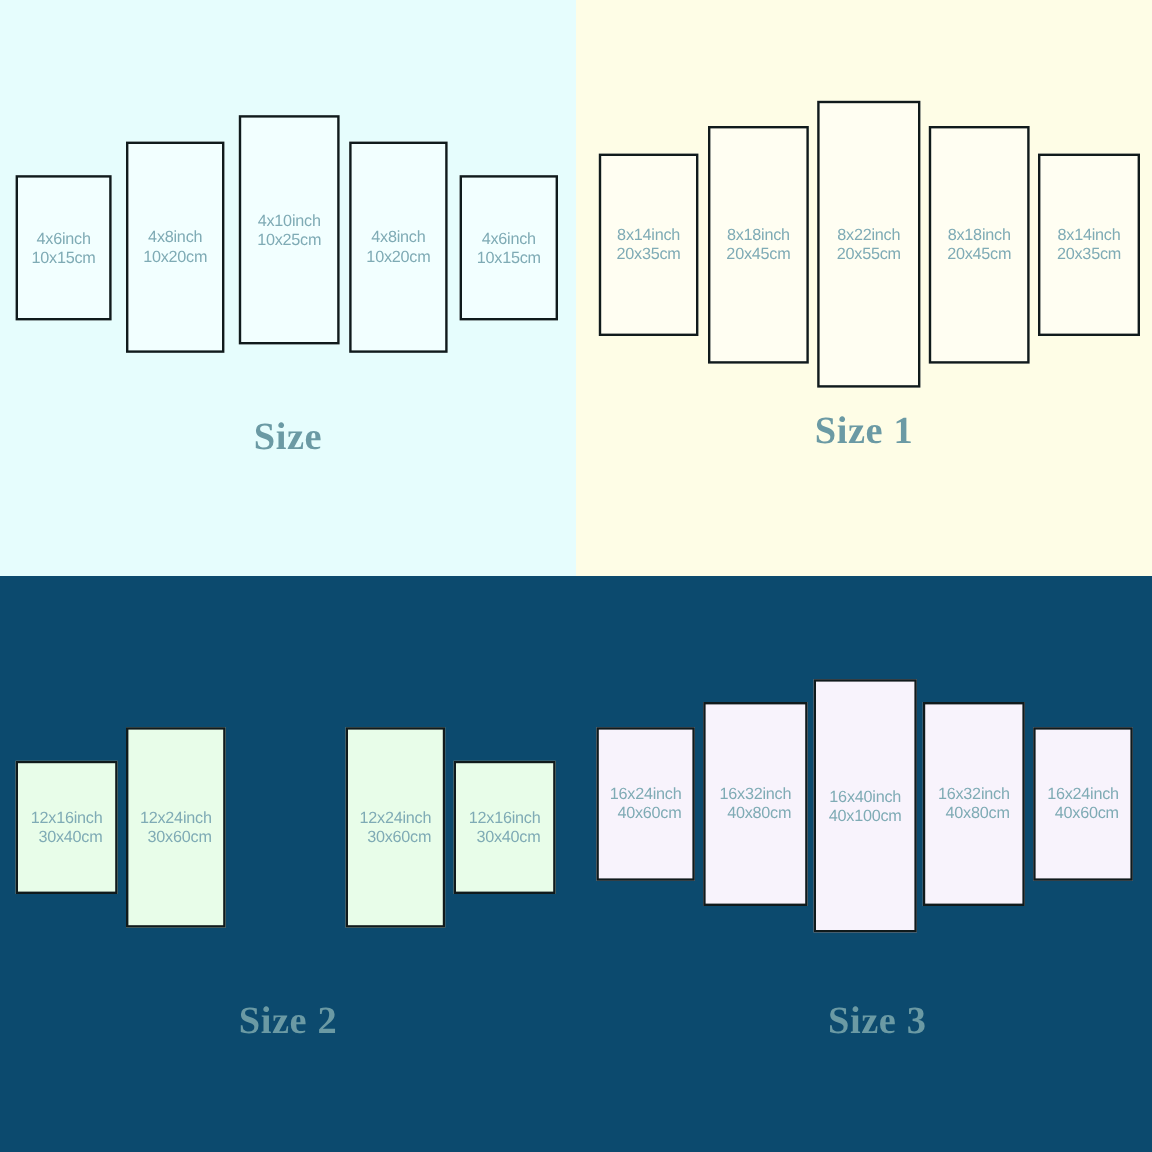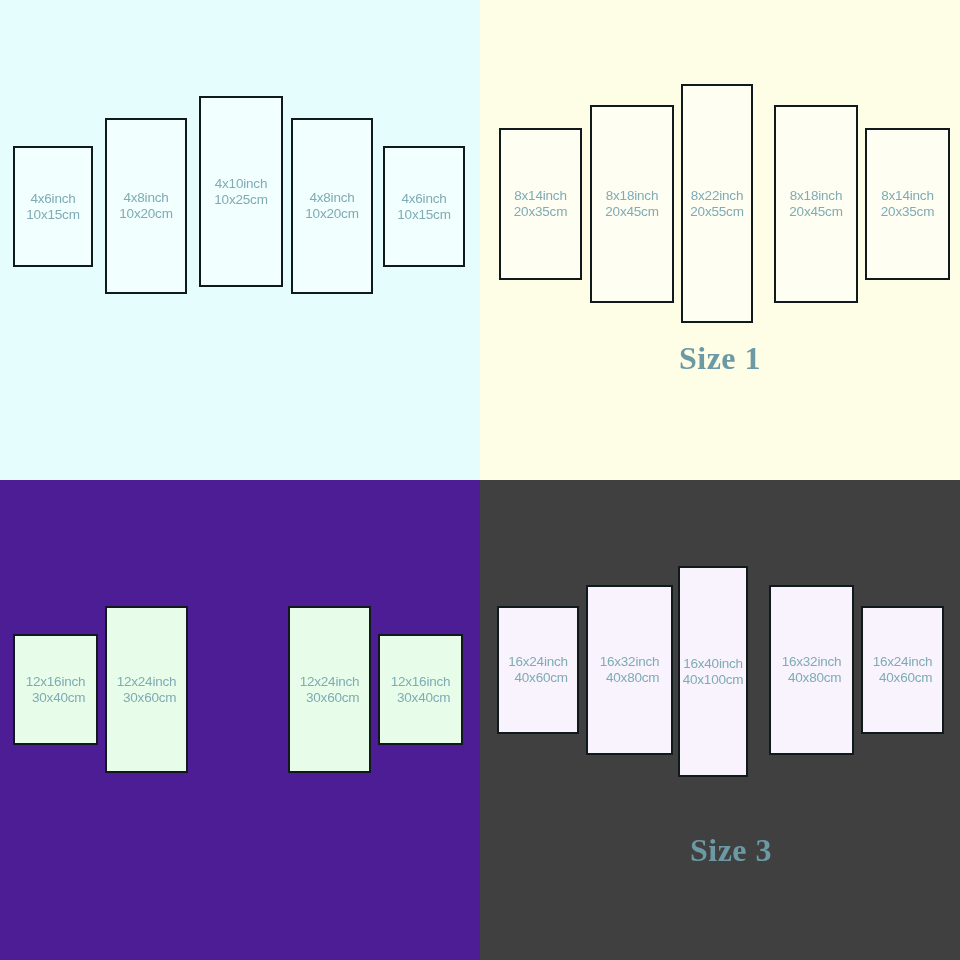--- a/index.html
+++ b/index.html
@@ -97,69 +97,71 @@
       <div class="panel" style="left: 199px; top: 96px; width: 84px; height: 191px; background: rgb(242, 255, 255); border-color: rgb(16, 26, 28);">
         <span class="panel-label" style="color: rgb(127, 171, 181);"><span class="ln1">4x10inch</span><span class="ln2">10x25cm</span></span>
       </div>
       <div class="panel" style="left: 291px; top: 118px; width: 82px; height: 176px; background: rgb(242, 255, 255); border-color: rgb(16, 26, 28);">
         <span class="panel-label" style="color: rgb(127, 171, 181);"><span class="ln1">4x8inch</span><span class="ln2">10x20cm</span></span>
       </div>
       <div class="panel" style="left: 383px; top: 146px; width: 82px; height: 121px; background: rgb(242, 255, 255); border-color: rgb(16, 26, 28);">
         <span class="panel-label" style="color: rgb(127, 171, 181);"><span class="ln1">4x6inch</span><span class="ln2">10x15cm</span></span>
       </div>
     </div>
+    <div class="caption caption-tl">Size</div>
   </div>
 
   <div class="quadrant q-tr" style="background: rgb(254, 253, 230);">
     <div class="stage">
       <div class="panel" style="left: 19px; top: 128px; width: 83px; height: 152px; background: rgb(255, 254, 242); border-color: rgb(16, 26, 28);">
         <span class="panel-label" style="color: rgb(127, 171, 181);"><span class="ln1">8x14inch</span><span class="ln2">20x35cm</span></span>
       </div>
       <div class="panel" style="left: 110px; top: 105px; width: 84px; height: 198px; background: rgb(255, 254, 242); border-color: rgb(16, 26, 28);">
         <span class="panel-label" style="color: rgb(127, 171, 181);"><span class="ln1">8x18inch</span><span class="ln2">20x45cm</span></span>
       </div>
-      <div class="panel" style="left: 201px; top: 84px; width: 72px; height: 239px; background: rgb(255, 254, 242); border-color: rgb(16, 26, 28);">
+      <div class="panel" style="left: 201px; top: 84px; width: 86px; height: 239px; background: rgb(255, 254, 242); border-color: rgb(16, 26, 28);">
         <span class="panel-label" style="color: rgb(127, 171, 181);"><span class="ln1">8x22inch</span><span class="ln2">20x55cm</span></span>
       </div>
       <div class="panel" style="left: 294px; top: 105px; width: 84px; height: 198px; background: rgb(255, 254, 242); border-color: rgb(16, 26, 28);">
         <span class="panel-label" style="color: rgb(127, 171, 181);"><span class="ln1">8x18inch</span><span class="ln2">20x45cm</span></span>
       </div>
       <div class="panel" style="left: 385px; top: 128px; width: 85px; height: 152px; background: rgb(255, 254, 242); border-color: rgb(16, 26, 28);">
         <span class="panel-label" style="color: rgb(127, 171, 181);"><span class="ln1">8x14inch</span><span class="ln2">20x35cm</span></span>
       </div>
     </div>
     <div class="caption caption-tr">Size 1</div>
   </div>
 
-  <div class="quadrant q-bl" style="background: #4c1d95;">
+  <div class="quadrant q-bl" style="background: #0c4a6e;">
     <div class="stage">
       <div class="panel" style="left: 13px; top: 154px; width: 85px; height: 111px; background: rgb(232, 253, 233); border-color: rgb(16, 26, 28);">
         <span class="panel-label" style="color: rgb(127, 171, 181);"><span class="ln1">12x16inch</span><span class="ln2">30x40cm</span></span>
       </div>
       <div class="panel" style="left: 105px; top: 126px; width: 83px; height: 167px; background: rgb(232, 253, 233); border-color: rgb(16, 26, 28);">
         <span class="panel-label" style="color: rgb(127, 171, 181);"><span class="ln1">12x24inch</span><span class="ln2">30x60cm</span></span>
       </div>
       <div class="panel" style="left: 288px; top: 126px; width: 83px; height: 167px; background: rgb(232, 253, 233); border-color: rgb(16, 26, 28);">
         <span class="panel-label" style="color: rgb(127, 171, 181);"><span class="ln1">12x24inch</span><span class="ln2">30x60cm</span></span>
       </div>
       <div class="panel" style="left: 378px; top: 154px; width: 85px; height: 111px; background: rgb(232, 253, 233); border-color: rgb(16, 26, 28);">
         <span class="panel-label" style="color: rgb(127, 171, 181);"><span class="ln1">12x16inch</span><span class="ln2">30x40cm</span></span>
       </div>
     </div>
+    <div class="caption caption-bl">Size 2</div>
   </div>
 
-  <div class="quadrant q-br" style="background: #404040;">
+  <div class="quadrant q-br" style="background: #0c4a6e;">
     <div class="stage">
       <div class="panel" style="left: 17px; top: 126px; width: 82px; height: 128px; background: rgb(248, 243, 252); border-color: rgb(16, 26, 28);">
         <span class="panel-label" style="color: rgb(127, 171, 181);"><span class="ln1">16x24inch</span><span class="ln2">40x60cm</span></span>
       </div>
       <div class="panel" style="left: 106px; top: 105px; width: 87px; height: 170px; background: rgb(248, 243, 252); border-color: rgb(16, 26, 28);">
         <span class="panel-label" style="color: rgb(127, 171, 181);"><span class="ln1">16x32inch</span><span class="ln2">40x80cm</span></span>
       </div>
-      <div class="panel" style="left: 198px; top: 86px; width: 70px; height: 211px; background: rgb(248, 243, 252); border-color: rgb(16, 26, 28);">
+      <div class="panel" style="left: 198px; top: 86px; width: 86px; height: 211px; background: rgb(248, 243, 252); border-color: rgb(16, 26, 28);">
         <span class="panel-label" style="color: rgb(127, 171, 181);"><span class="ln1">16x40inch</span><span class="ln2">40x100cm</span></span>
       </div>
       <div class="panel" style="left: 289px; top: 105px; width: 85px; height: 170px; background: rgb(248, 243, 252); border-color: rgb(16, 26, 28);">
         <span class="panel-label" style="color: rgb(127, 171, 181);"><span class="ln1">16x32inch</span><span class="ln2">40x80cm</span></span>
       </div>
       <div class="panel" style="left: 381px; top: 126px; width: 83px; height: 128px; background: rgb(248, 243, 252); border-color: rgb(16, 26, 28);">
         <span class="panel-label" style="color: rgb(127, 171, 181);"><span class="ln1">16x24inch</span><span class="ln2">40x60cm</span></span>
       </div>
     </div>
     <div class="caption caption-br">Size 3</div>

